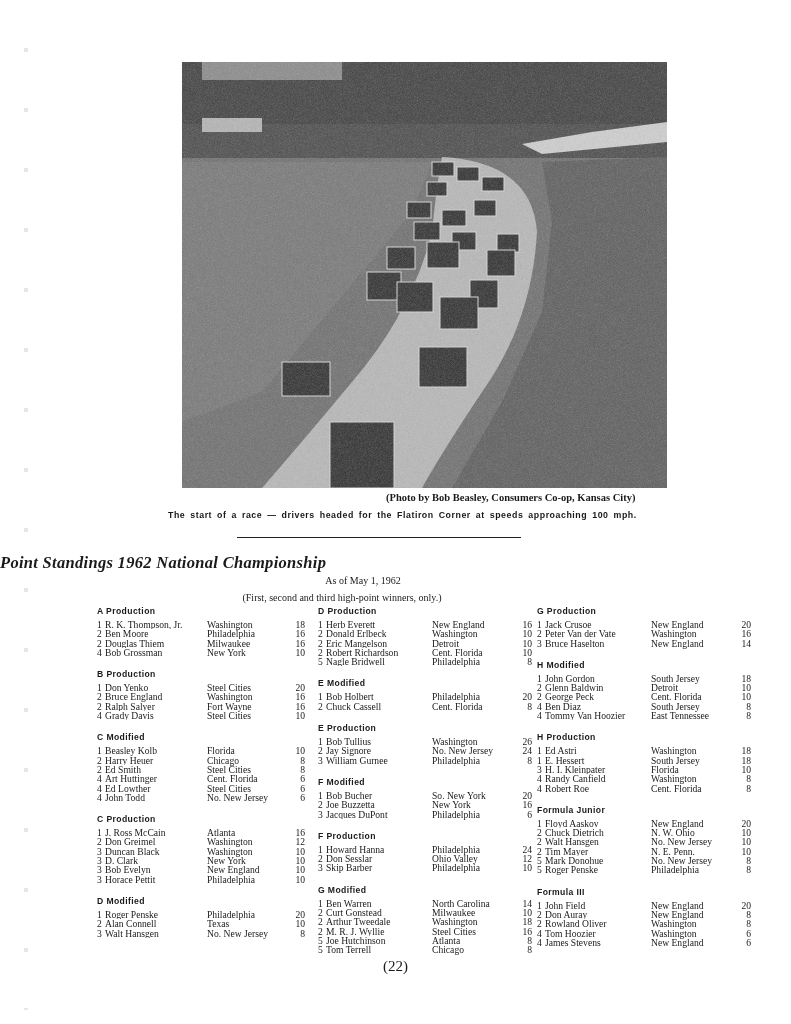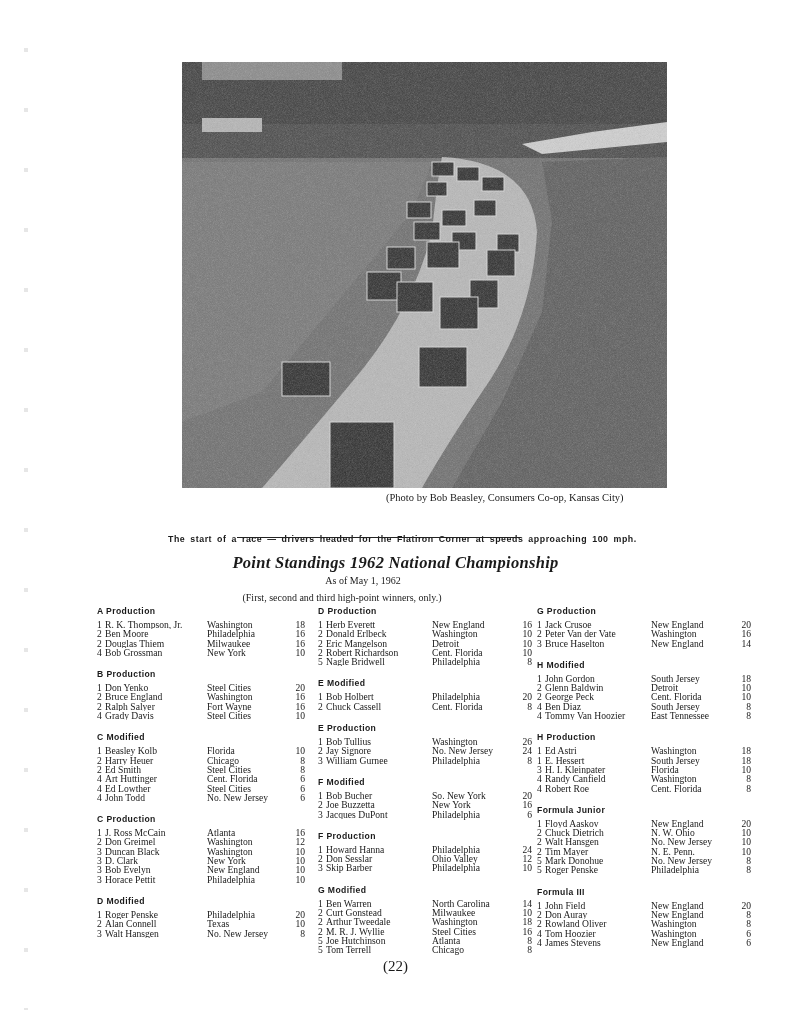--- a/index.html
+++ b/index.html
@@ -11,32 +11,32 @@
       position: absolute; left: 24px; top: 10px; width: 4px; height: 1000px;
       background: repeating-linear-gradient(to bottom, transparent 0 38px, #d6d6d6 38px 42px, transparent 42px 60px);
       opacity: 0.6;
     }
     .photo {
       position: absolute; left: 182px; top: 62px; width: 485px; height: 426px;
       background: #7c7c7c; overflow: hidden;
     }
     .photo svg { width: 100%; height: 100%; display: block; }
     .photo-credit {
-      position: absolute; left: 386px; top: 492px; font-size: 10.5px; white-space: nowrap;
+      position: absolute; left: 386px; top: 492px; font-size: 10.5px; white-space: nowrap; font-weight: bold;
     }
     .photo-caption {
       position: absolute; left: 168px; top: 510px; width: 510px; text-align: left;
       font-family: "Liberation Sans", "DejaVu Sans", sans-serif; font-weight: bold;
-      font-size: 8.8px; letter-spacing: 0.55px; word-spacing: 2px; white-space: nowrap; margin-top: 24px;
+      font-size: 8.8px; letter-spacing: 0.55px; word-spacing: 2px; white-space: nowrap;
     }
     .rule {
       position: absolute; left: 237px; top: 537px; width: 284px; height: 1px; background: #222;
     }
     .title {
-      position: absolute; left: 0; top: 553px; width: 791px; text-align: center;
+      position: absolute; left: 0; top: 553px; width: 791px; 
       font-style: italic; font-weight: bold; font-size: 16.5px; letter-spacing: 0.3px;
     }
     .subtitle {
       position: absolute; left: 0; top: 575px; width: 726px; text-align: center; font-size: 10px;
     }
     .subnote {
       position: absolute; left: 0; top: 592px; width: 684px; text-align: center; font-size: 10px;
     }
     .column { position: absolute; top: 606px; }
     .col-1 { left: 97px; width: 208px; }

